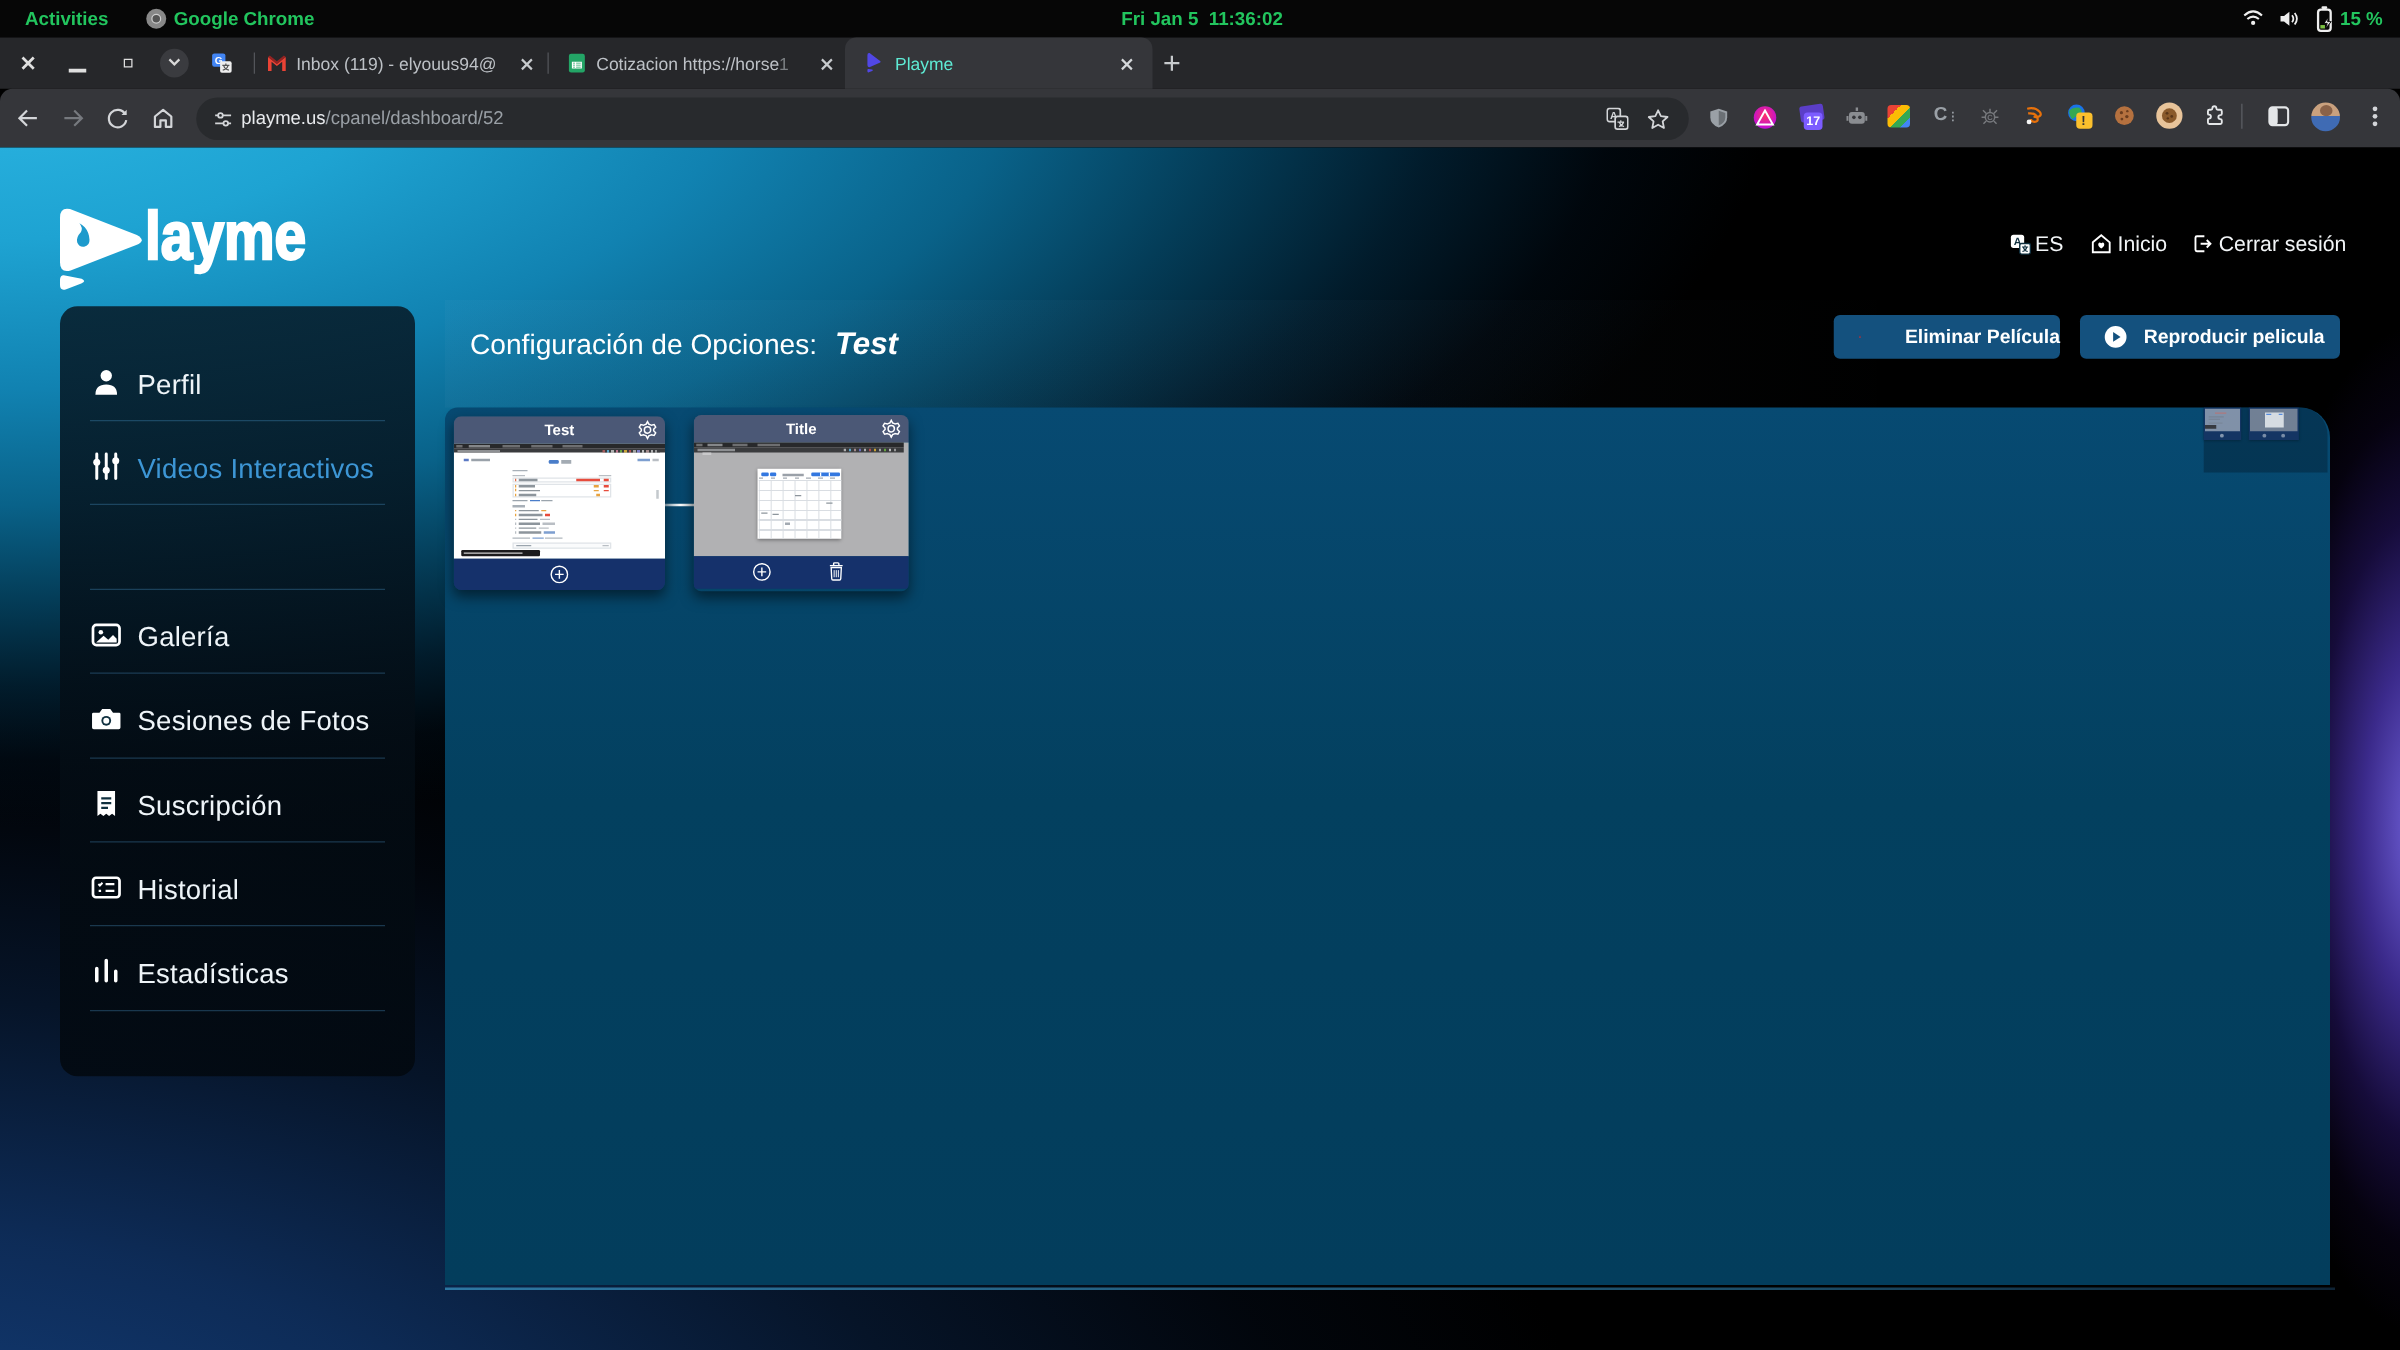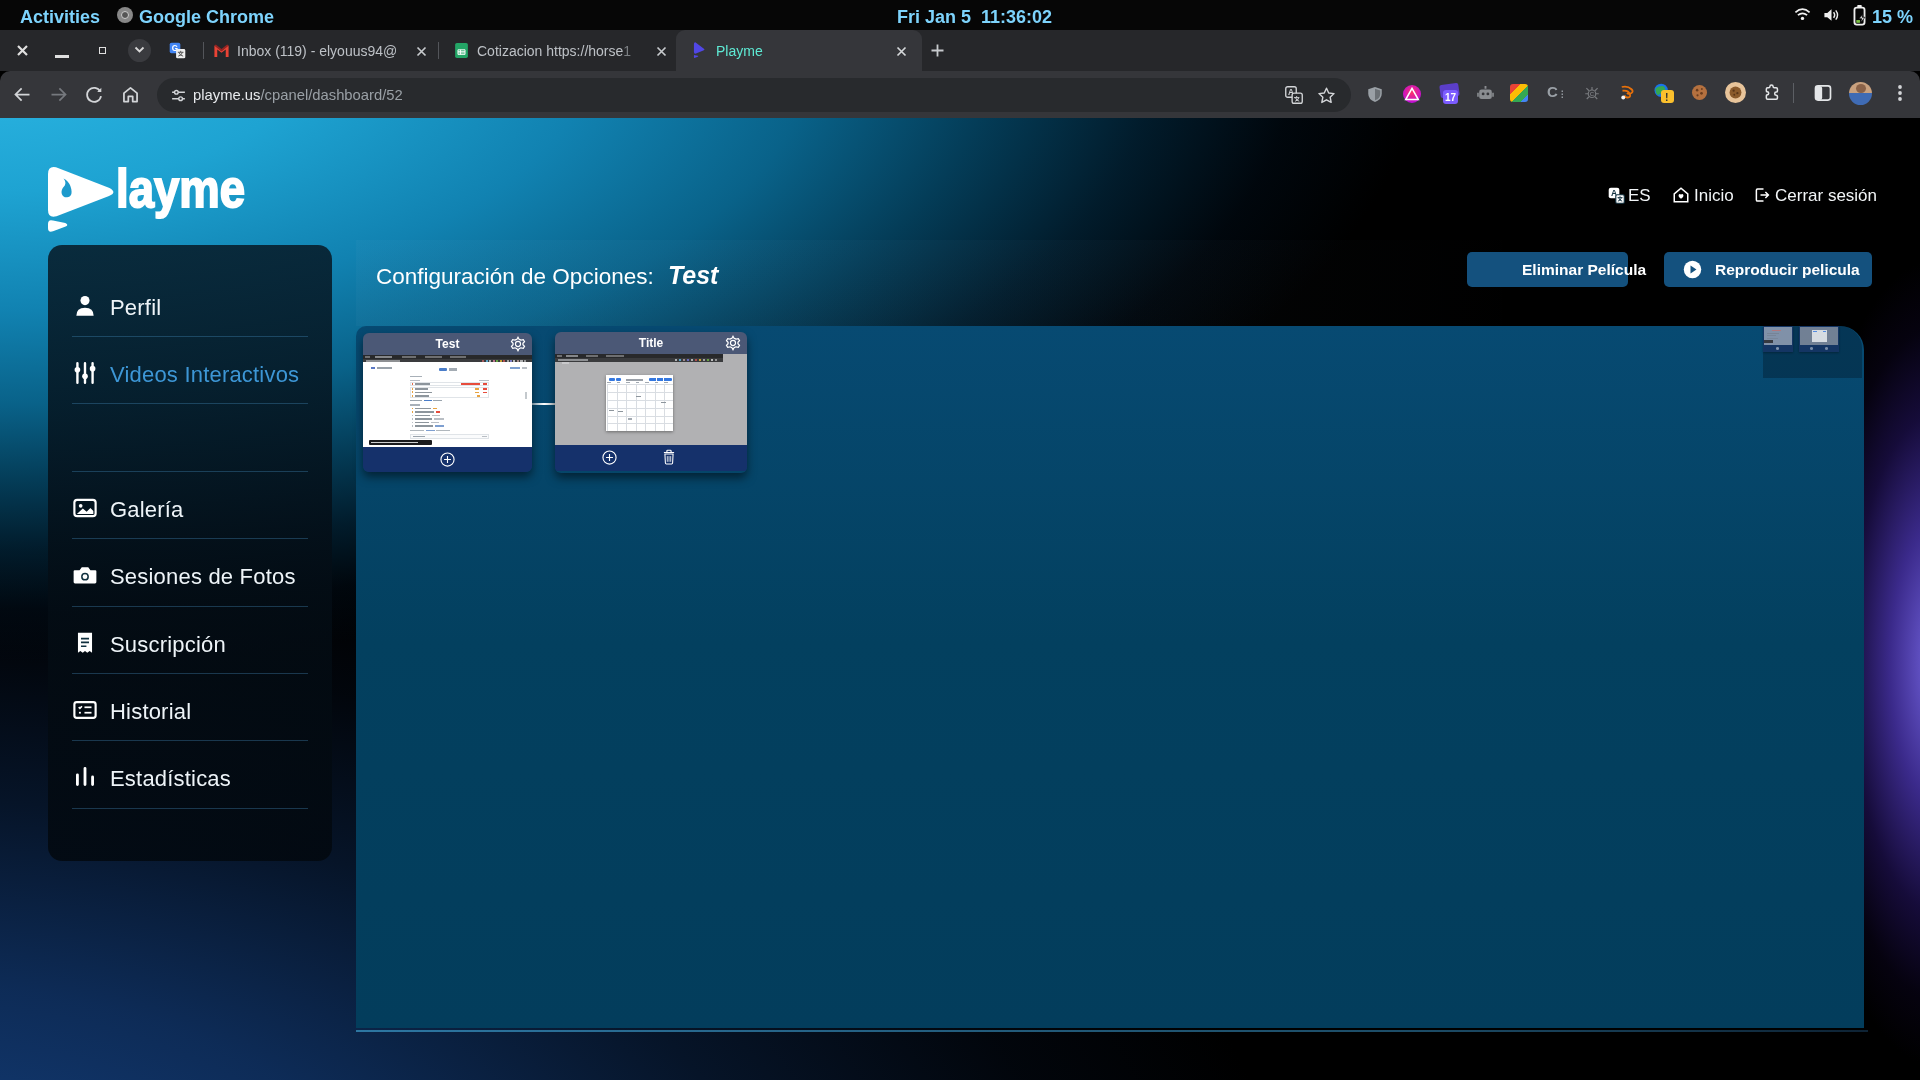--- a/index.html
+++ b/index.html
@@ -3,21 +3,21 @@
 <meta charset="utf-8">
 <style>
   * { margin:0; padding:0; box-sizing:border-box; }
   html,body { width:1920px; height:1080px; overflow:hidden; background:#000; }
   body { font-family:"Liberation Sans", sans-serif; }
   .abs { position:absolute; }
   #stage { position:relative; width:1920px; height:1080px; }
 
   
   #gnomebar { left:0; top:0; width:1920px; height:30px; background:#060606; color:#fff; }
-  #gnomebar .txt { position:absolute; top:7px; font-size:18px; font-weight:700; color:#7dd3fc; }
+  #gnomebar .txt { position:absolute; top:7px; font-size:15px; font-weight:700; color:#22c55e; }
 
   
   #tabstrip { left:0; top:30px; width:1920px; height:41px; background:#26272a; }
   
   #toolbar { left:0; top:71px; width:1920px; height:47px; background:#35363a; border-radius:10px 10px 0 0; }
   #omnibox { position:absolute; left:157px; top:7px; width:1194px; height:34px; border-radius:17px; background:#282a2d; }
 
   
   #page { left:0; top:118px; width:1920px; height:962px;
     background:
@@ -347,21 +347,21 @@
             </g>
           </svg>
         <span class="lb">Estadísticas</span>
       </div>
       <div class="sep" style="top:563px;"></div>
     </div>
 
     <div class="abs" style="left:356px; top:122px; width:1506px; height:86px; background:linear-gradient(90deg, rgba(130,175,205,0.05), rgba(130,175,205,0.025) 55%, rgba(130,175,205,0) 78%);"></div>
     <div id="heading" class="abs">Configuración de Opciones: <span class="t">Test</span></div>
 
-    <div class="btn" style="left:1467px; width:161px;gap:29px;">
+    <div class="btn" style="left:1467px; width:181px;gap:29px;">
       <svg style="margin-left:20px;" width="15" height="17" viewBox="0 0 24 26">
           <path d="M3 6 H21 M9 6 V3.5 Q9 2.5 10 2.5 H14 Q15 2.5 15 3.5 V6" stroke="#e03131" stroke-width="2.4" fill="none"></path>
           <path d="M5 8.5 H19 L17.8 23 Q17.7 24.5 16.2 24.5 H7.8 Q6.3 24.5 6.2 23 Z" fill="#e03131"></path>
           <g stroke="#14517e" stroke-width="1.6">
             <path d="M9.3 11.5v10M12 11.5v10M14.7 11.5v10"></path>
           </g>
         </svg>
       <span style="margin-left:6px;">Eliminar Película</span>
     </div>
     <div class="btn" style="left:1664px; width:208px;">
@@ -451,21 +451,21 @@
           <div class="abs" style="left:162px; top:36.5px; width:1.8px; height:7px; background:#c4c9cd;"></div>
         </div>
         <div class="ft">
           <svg style="position:absolute; left:77px; top:5px;" width="15" height="15" viewBox="0 0 24 24">
               <circle cx="12" cy="12" r="10.5" fill="none" stroke="#fff" stroke-width="1.8"></circle>
               <path d="M12 6.5v11M6.5 12h11" stroke="#fff" stroke-width="1.8"></path>
             </svg>
         </div>
       </div>
 
-      <div class="card" style="left:199px; top:6px; width:192px; height:141px;">
+      <div class="card" style="left:199px; top:6px; width:172px; height:141px;">
         <div class="hd">Title
           <svg style="position:absolute; right:6px; top:3px;" width="16" height="16" viewBox="0 0 24 24">
               <path d="M12 8.2 A3.8 3.8 0 1 0 12 15.8 A3.8 3.8 0 1 0 12 8.2 M12 2 L13.6 5 A7.6 7.6 0 0 1 16.6 6.3 L20 5.4 L21.8 8.6 L19.4 11 A7.6 7.6 0 0 1 19.4 13 L21.8 15.4 L20 18.6 L16.6 17.7 A7.6 7.6 0 0 1 13.6 19 L12 22 L10.4 19 A7.6 7.6 0 0 1 7.4 17.7 L4 18.6 L2.2 15.4 L4.6 13 A7.6 7.6 0 0 1 4.6 11 L2.2 8.6 L4 5.4 L7.4 6.3 A7.6 7.6 0 0 1 10.4 5 Z" fill="none" stroke="#fff" stroke-width="1.8"></path>
             </svg>
         </div>
         <div style="position:relative; height:91px; background:#b1b1b3;">
           <div class="abs" style="left:0; top:0; width:168px; height:3.7px; background:#28292b;"></div>
           <div class="abs" style="left:2px; top:1px; width:5px; height:1.6px; background:#6e6f71;"></div>
           <div class="abs" style="left:11px; top:1px; width:12px; height:1.8px; background:#85878a;"></div>
           <div class="abs" style="left:31px; top:1px; width:12px; height:1.8px; background:#6e6f71;"></div>

